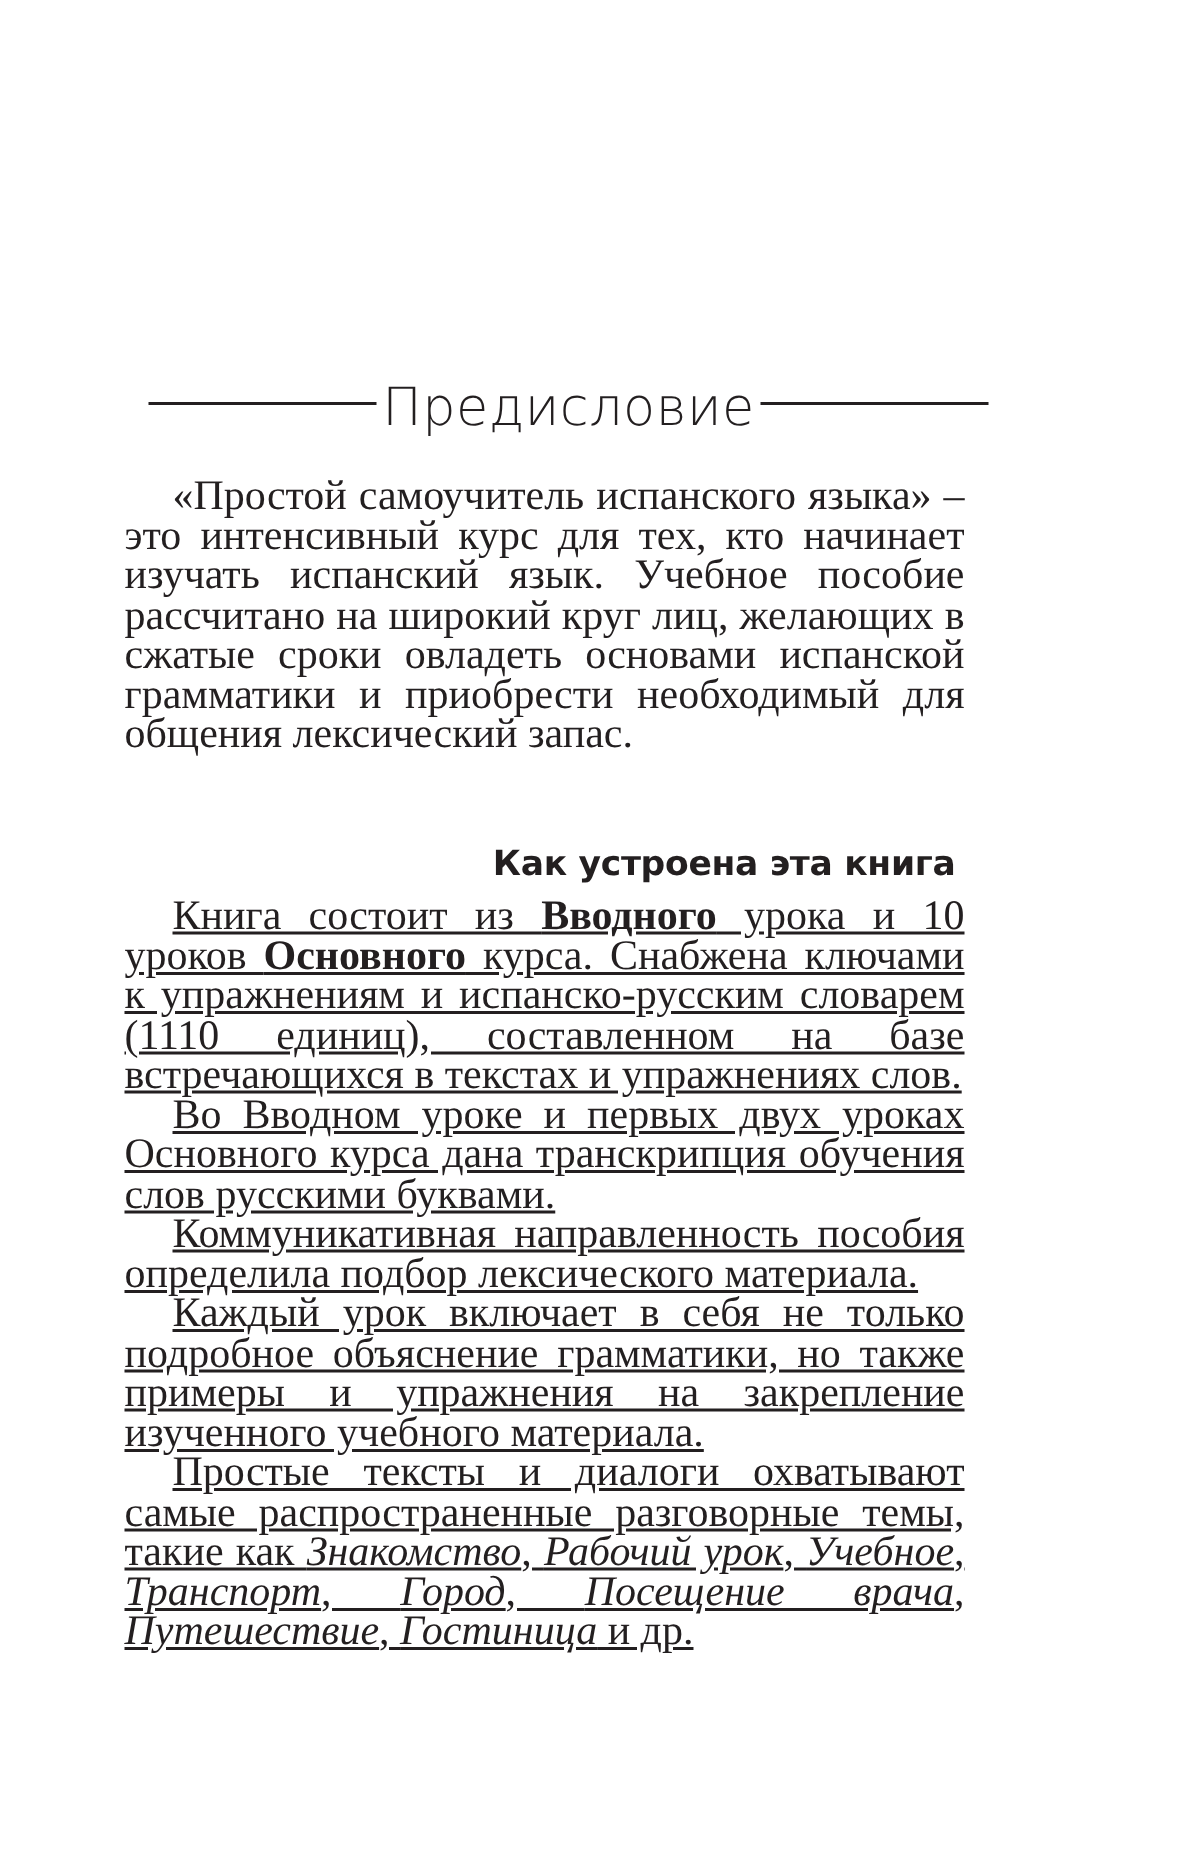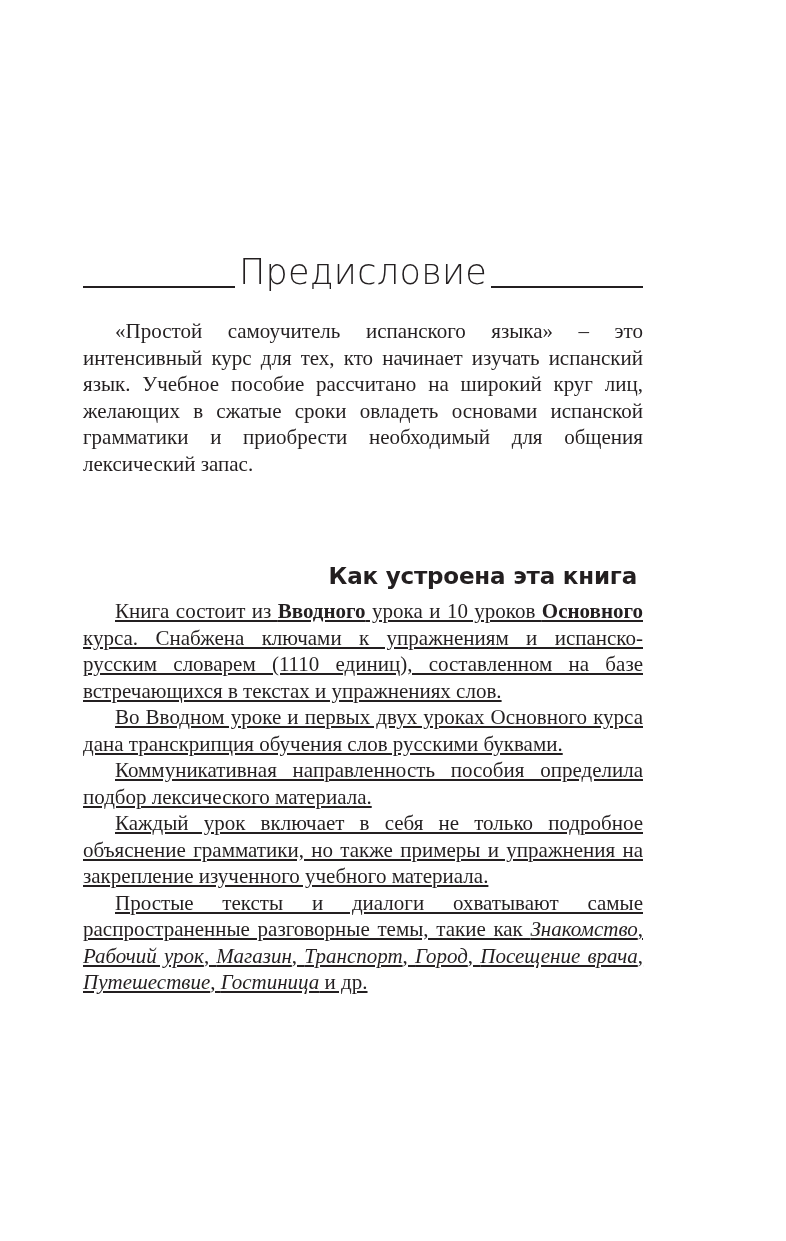--- a/index.html
+++ b/index.html
@@ -1,37 +1,37 @@
 <!DOCTYPE html>
 <html><head>
   <meta charset="utf-8">
   <style>
     html, body { margin: 0; padding: 0; background: #ffffff; }
     body { width: 786px; height: 1241px; position: relative; overflow: hidden; color: #231f20; }
     .page { position: absolute; left: 83px; top: 0; width: 560px; }
     .h1 {
-      position: absolute; top: 250px; left: 0; width: 560px; height: 44px;
-      display: flex; align-items: flex-end;
+      position: absolute; top: 250px; left: 16px; width: 560px; height: 44px;
+      display: flex; align-items: center;
     }
     .h1 .rule { flex: 1; height: 0; border-bottom: 2px solid #231f20; margin-bottom: 6px; }
     .h1 .title {
       font-family: "DejaVu Sans", sans-serif; font-weight: 300; font-size: 35px;
       letter-spacing: 0.3px; padding: 0 4px; line-height: 44px; color: #231f20;
     }
     .h2 {
       position: absolute; top: 560px; left: 0; width: 560px; height: 32px;
       display: flex; align-items: flex-end; flex-direction: column;
     }
     .h2 .title {
       font-family: "DejaVu Sans", sans-serif; font-weight: bold; font-size: 23px;
       line-height: 32px; padding-right: 6px; color: #231f20; letter-spacing: -0.2px;
     }
     .h2 .rule { flex: 1; height: 0; border-bottom: 2px solid #231f20; margin-bottom: 6px; }
     .body-text {
-      font-family: "Liberation Serif", serif; font-size: 21px; line-height: 26.5px;
+      font-family: "Liberation Serif", serif; font-size: 28px; line-height: 26.5px;
       text-align: justify; color: #231f20;
     }
     .body-text p { margin: 0; text-indent: 32px; }
     .sec1 { position: absolute; top: 318px; left: 0; width: 560px; }
     .sec2 { position: absolute; top: 598px; left: 0; width: 560px; text-decoration: underline; }
     b { font-weight: bold; }
     i { font-style: italic; }
   </style>
 </head>
 <body>
@@ -51,16 +51,16 @@
   <div class="h2">
     <span class="title">Как устроена эта книга</span>
     <span class="rule"></span>
   </div>
 
   <div class="body-text sec2">
     <p><span>Книга состоит из </span><b>Вводного</b><span> урока и 10 уроков </span><b>Основного</b><span> курса. Снабжена ключами к упражнениям и испанско-русским словарем (1110 единиц), составленном на базе встречающихся в текстах и упражнениях слов.</span></p>
     <p>Во Вводном уроке и первых двух уроках Основного курса дана транскрипция обучения слов русскими буквами.</p>
     <p>Коммуникативная направленность пособия определила подбор лексического материала.</p>
     <p>Каждый урок включает в себя не только подробное объяснение грамматики, но также примеры и упражнения на закрепление изученного учебного материала.</p>
-    <p><span>Простые тексты и диалоги охватывают самые распространенные разговорные темы, такие как </span><i>Знакомство</i><span>, </span><i>Рабочий урок</i><span>, </span><i>Магазин</i><span>, </span><i>Транспорт</i><span>, </span><i>Город</i><span>, </span><i>Посещение врача</i><span>, </span><i>Путешествие</i><span>, </span><i>Гостиница</i><span> и др.</span></p>
+    <p><span>Простые тексты и диалоги охватывают самые распространенные разговорные темы, такие как </span><i>Знакомство</i><span>, </span><i>Рабочий урок</i><span>, </span><i>Учебное</i><span>, </span><i>Транспорт</i><span>, </span><i>Город</i><span>, </span><i>Посещение врача</i><span>, </span><i>Путешествие</i><span>, </span><i>Гостиница</i><span> и др.</span></p>
   </div>
 
 </div>
 
 </body></html>

